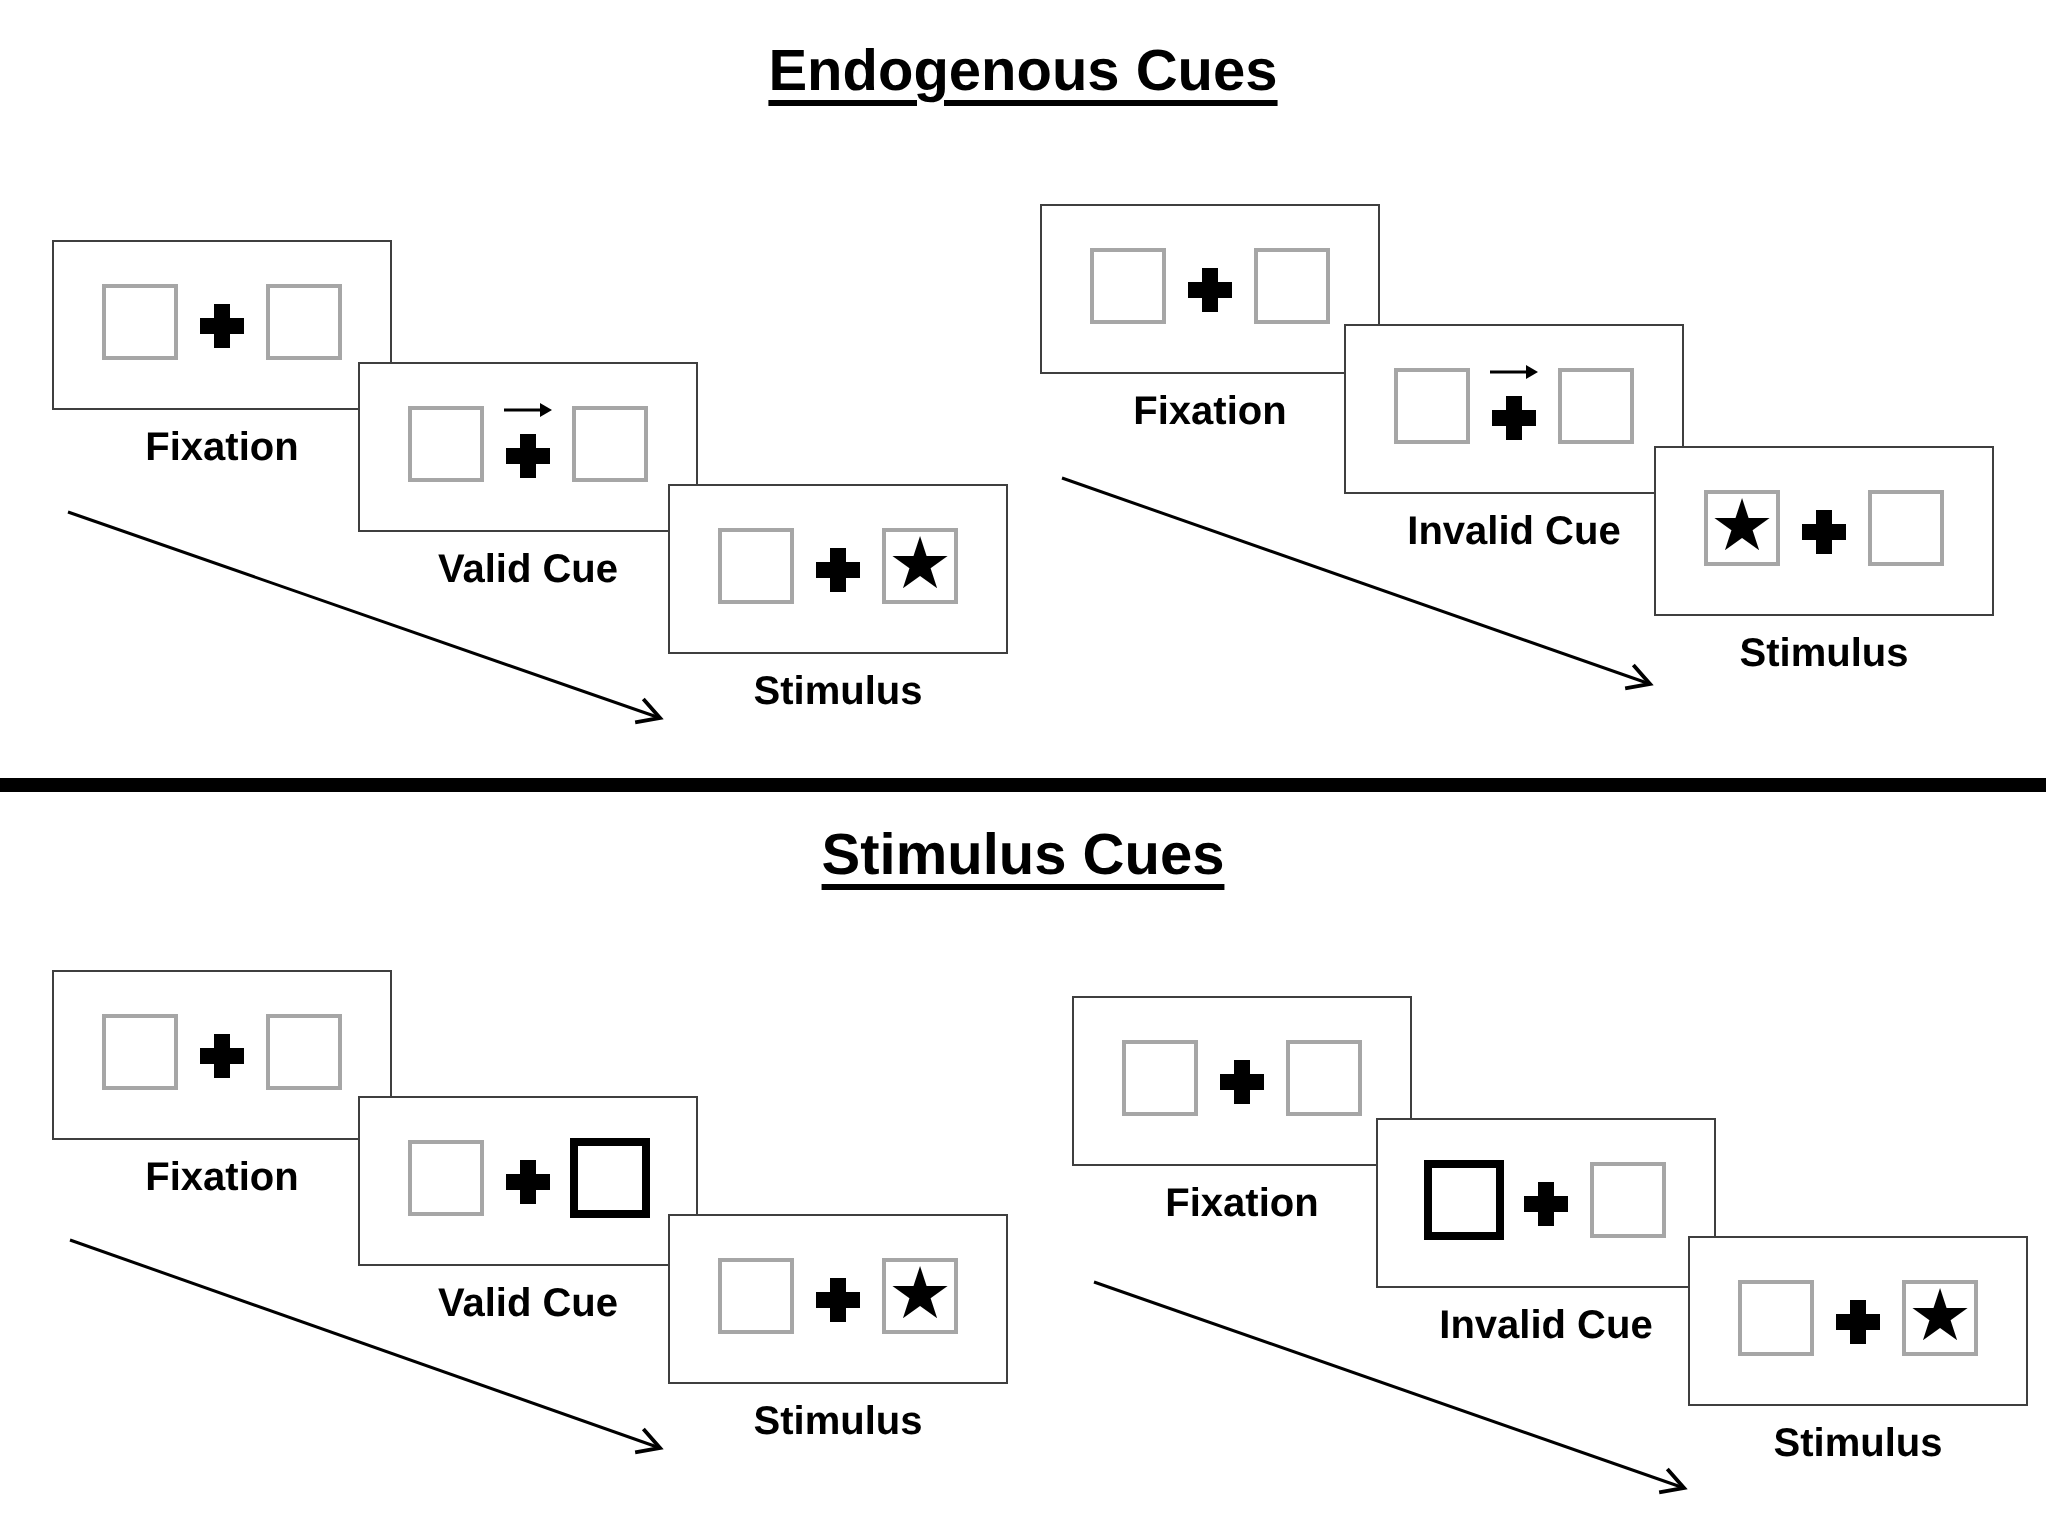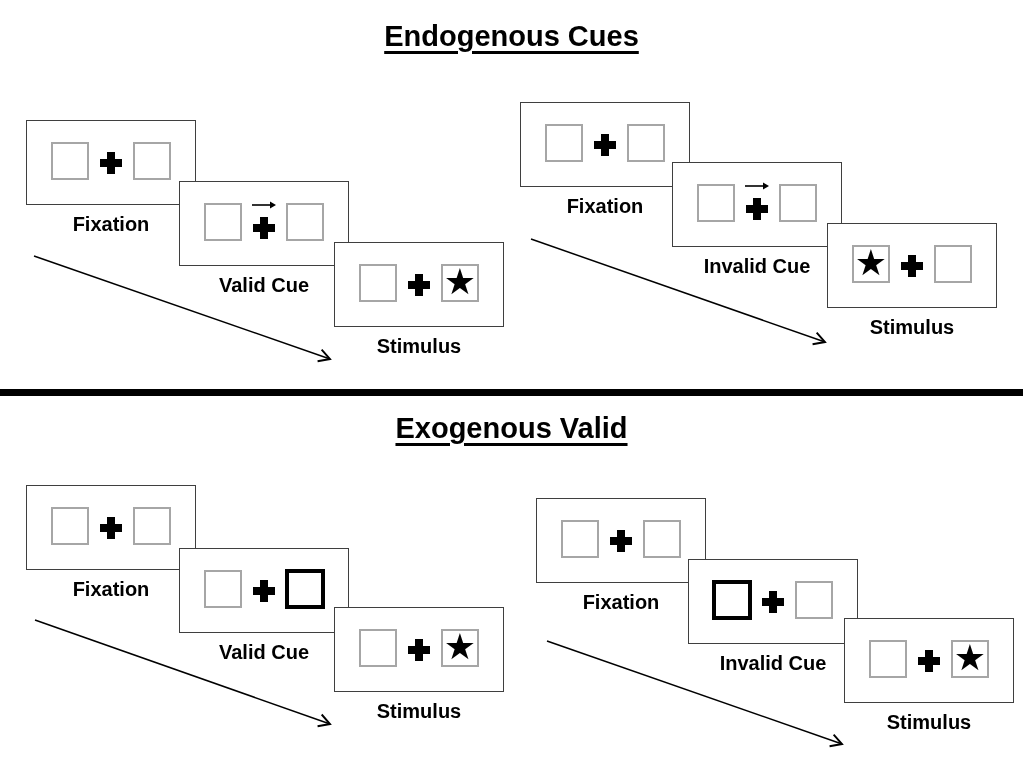--- a/index.html
+++ b/index.html
@@ -23,21 +23,21 @@
   .cuearrow{position:absolute;left:71px;top:16px;}
   .plabel{position:absolute;width:170px;text-align:center;font-size:20px;font-weight:bold;line-height:24px;}
   .overlay{position:absolute;left:0;top:0;pointer-events:none;z-index:50;}
   .overlay line{stroke:#000;stroke-width:1.5;}
 </style>
 </head>
 <body>
 
 <div class="title" style="top:20px"><span>Endogenous Cues</span></div>
 <div class="divider"></div>
-<div class="title" style="top:412px"><span>Exogenous Valid</span></div>
+<div class="title" style="top:412px"><span>Stimulus Cues</span></div>
 
 <div class="panel" style="left:26px;top:120px;z-index:1">
   <div class="sq l"></div>
   <div class="plus"></div>
   <div class="sq r"></div>
 </div>
 <div class="plabel" style="left:26px;top:212px">Fixation</div>
 
 <div class="panel" style="left:179px;top:181px;z-index:2">
   <div class="sq l"></div>

